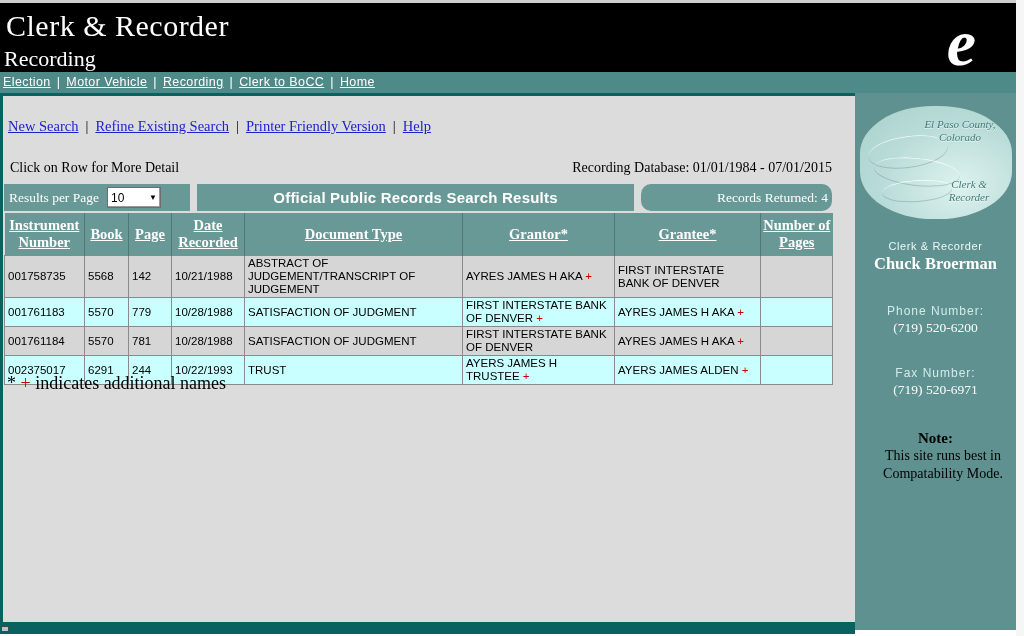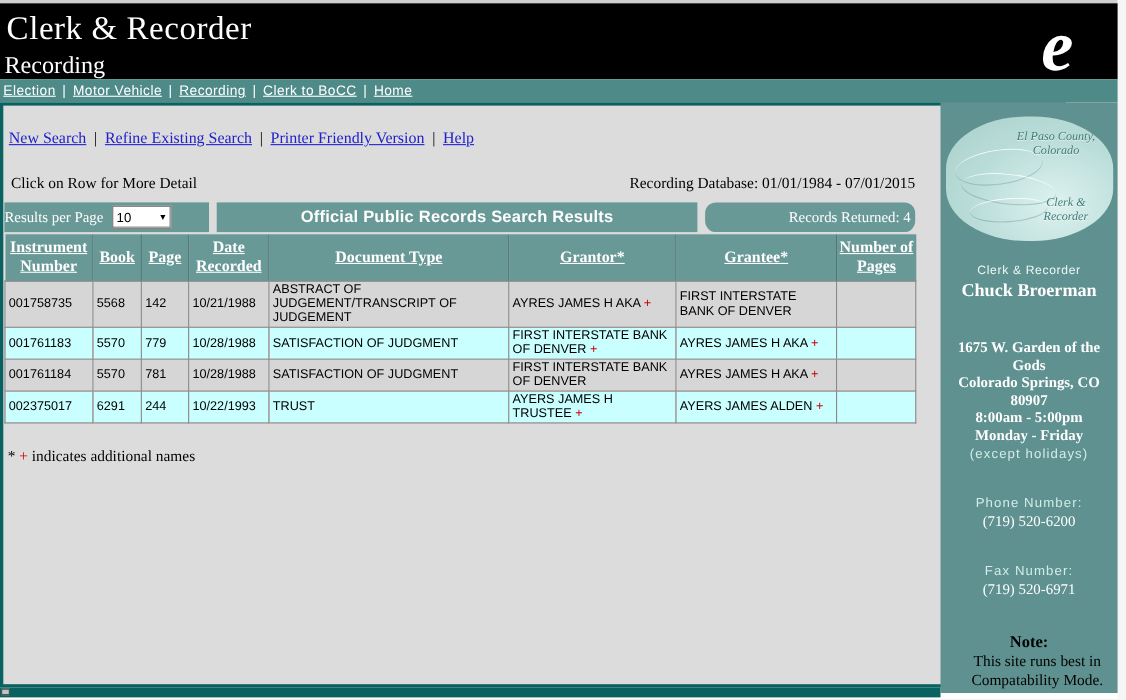--- a/index.html
+++ b/index.html
@@ -58,21 +58,21 @@
     font-family:"Liberation Serif",serif;font-size:14px;color:#000;
   }
   
   .results-bar{
     position:absolute;left:1px;top:88px;width:828px;height:27px;
     display:flex;gap:7px;
   }
   .results-bar .block{
     background:var(--teal-bar);color:#fff;height:27px;display:flex;align-items:center;box-sizing:border-box;
   }
-  .block.per-page{width:186px;font-family:"Liberation Serif",serif;font-size:13.5px;}
+  .block.per-page{width:186px;padding-left:5px;font-family:"Liberation Serif",serif;font-size:13.5px;}
   .block.bar-title{width:437px;justify-content:center;font-weight:bold;font-size:15px;letter-spacing:.2px;}
   .block.returned{width:191px;justify-content:flex-end;padding-right:4px;font-family:"Liberation Serif",serif;font-size:13.5px;border-radius:10px;}
   .select-box{
     display:inline-flex;align-items:center;justify-content:space-between;
     width:46px;height:19px;margin-left:8px;background:#fff;color:#000;
     border:1px solid #6e6e6e;box-shadow:inset -1px -1px 0 #9a9a9a;
     font-family:"Liberation Sans",sans-serif;font-size:12px;padding:0 3px;cursor:pointer;
   }
   .select-box .caret{font-size:8px;line-height:8px;}
   
@@ -94,21 +94,21 @@
   tbody tr:nth-child(odd) td{background:var(--row-grey);}
   tbody tr:nth-child(even) td{background:var(--row-cyan);}
   tbody tr{cursor:pointer;}
   tbody tr:nth-child(1){height:32px;}
   tbody tr:nth-child(2){height:29px;}
   tbody tr:nth-child(3){height:29px;}
   tbody tr:nth-child(4){height:19px;}
   td .plus{color:var(--plus-red);}
   .legend{
     position:absolute;left:4px;top:277px;
-    font-family:"Liberation Serif",serif;font-size:14px;color:#000;margin-top:35px;
+    font-family:"Liberation Serif",serif;font-size:18px;color:#000;
   }
   .legend .plus{color:var(--plus-red);}
   
   .sidebar{
     position:absolute;left:855px;top:93px;width:161px;height:537px;
     background:var(--teal-sidebar);color:#fff;text-align:center;box-sizing:border-box;
   }
   .seal{
     position:absolute;left:5px;top:13px;width:152px;height:113px;
     background:radial-gradient(ellipse at 65% 70%, #ddf2ef 0%, var(--logo-bg) 55%, #a9d0cc 100%);
@@ -255,27 +255,20 @@
       <span>El Paso County,</span><br>
       <span>Colorado</span>
     </span>
     <span class="txt-bottom">
       <span>Clerk &amp;</span><br>
       <span>Recorder</span>
     </span>
   </div>
   <div class="sb-office">Clerk &amp; Recorder</div>
   <div class="sb-official">Chuck Broerman</div>
-  <div class="sb-address">
-    <div>1675 W. Garden of the Gods</div>
-    <div>Colorado Springs, CO 80907</div>
-    <div>8:00am - 5:00pm</div>
-    <div>Monday - Friday</div>
-    <div class="sb-pale">(except holidays)</div>
-  </div>
   <div class="sb-pale sb-contact-label">Phone Number:</div>
   <div class="sb-number">(719) 520-6200</div>
   <div class="sb-pale sb-contact-label">Fax Number:</div>
   <div class="sb-number">(719) 520-6971</div>
   <div class="sb-note-title">Note:</div>
   <div class="sb-note">
     <div>This site runs best in</div>
     <div>Compatability Mode.</div>
   </div>
 </aside>

